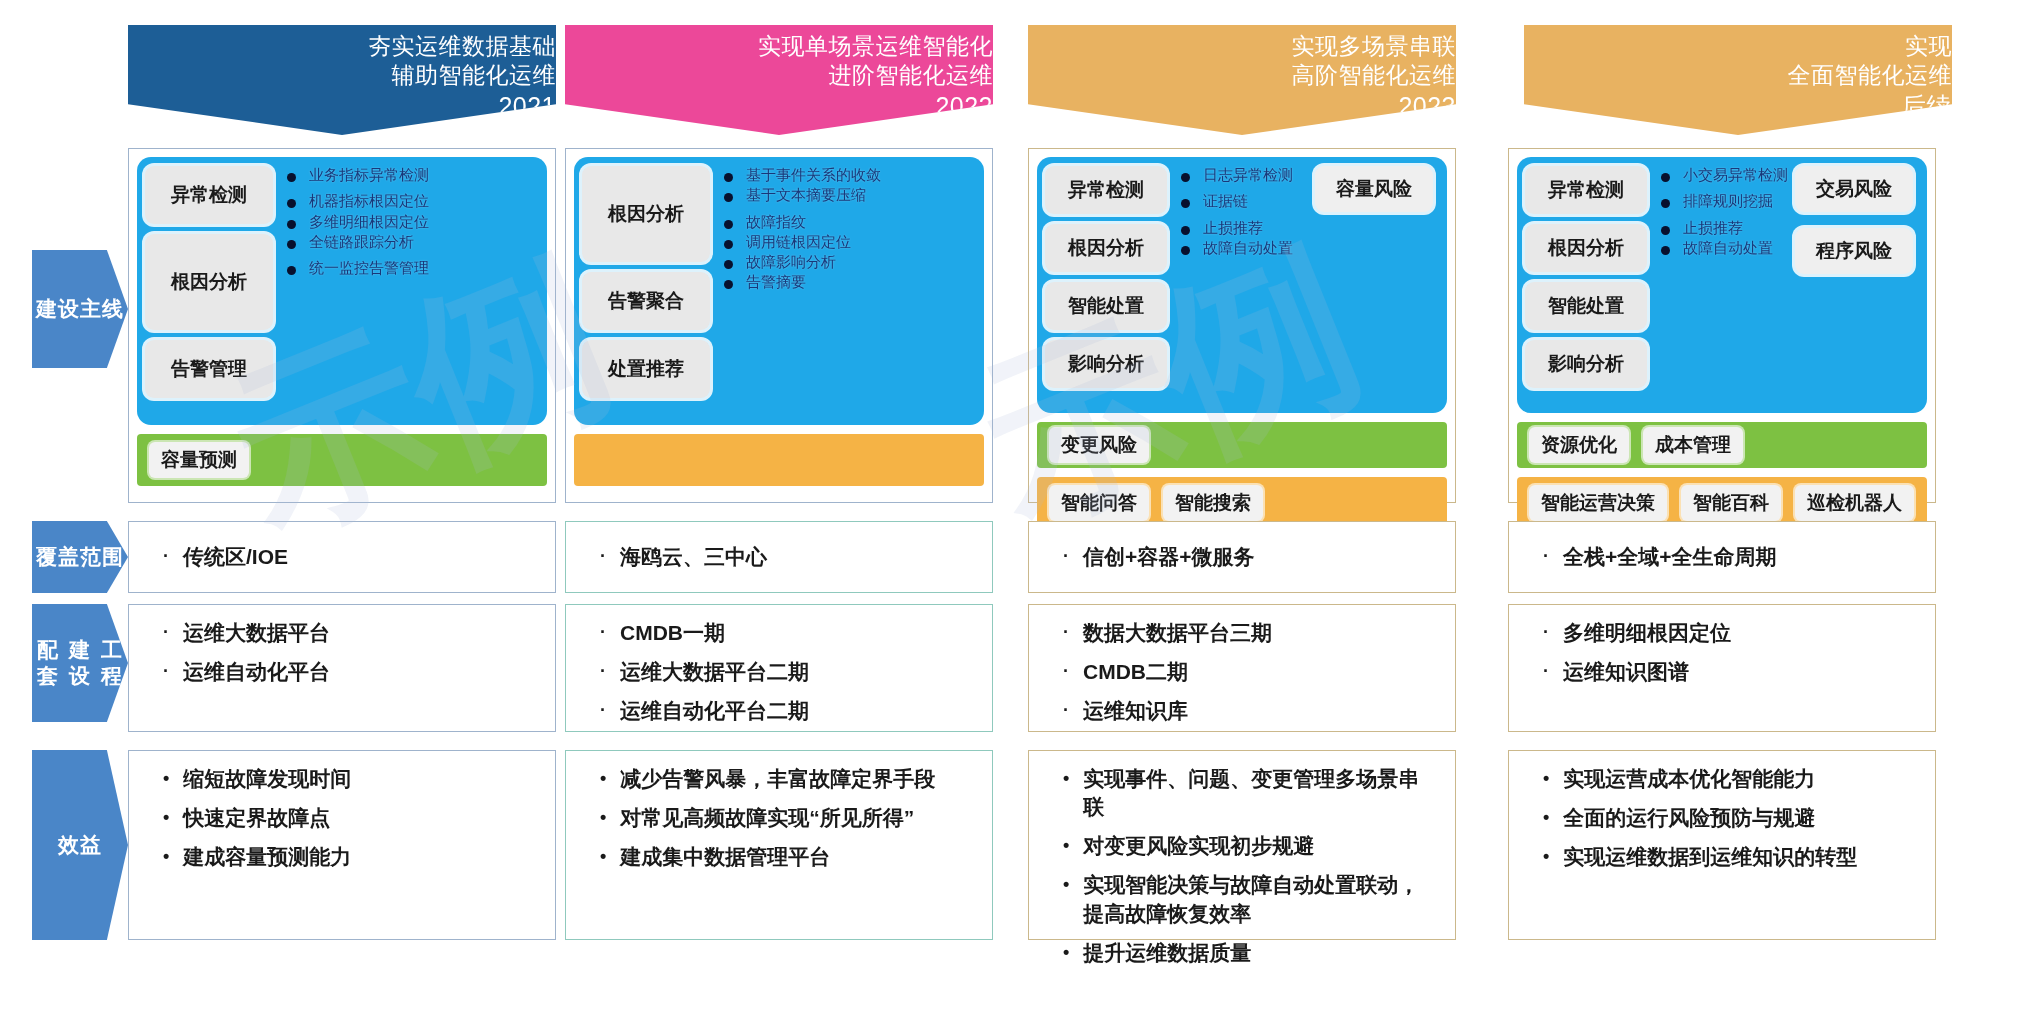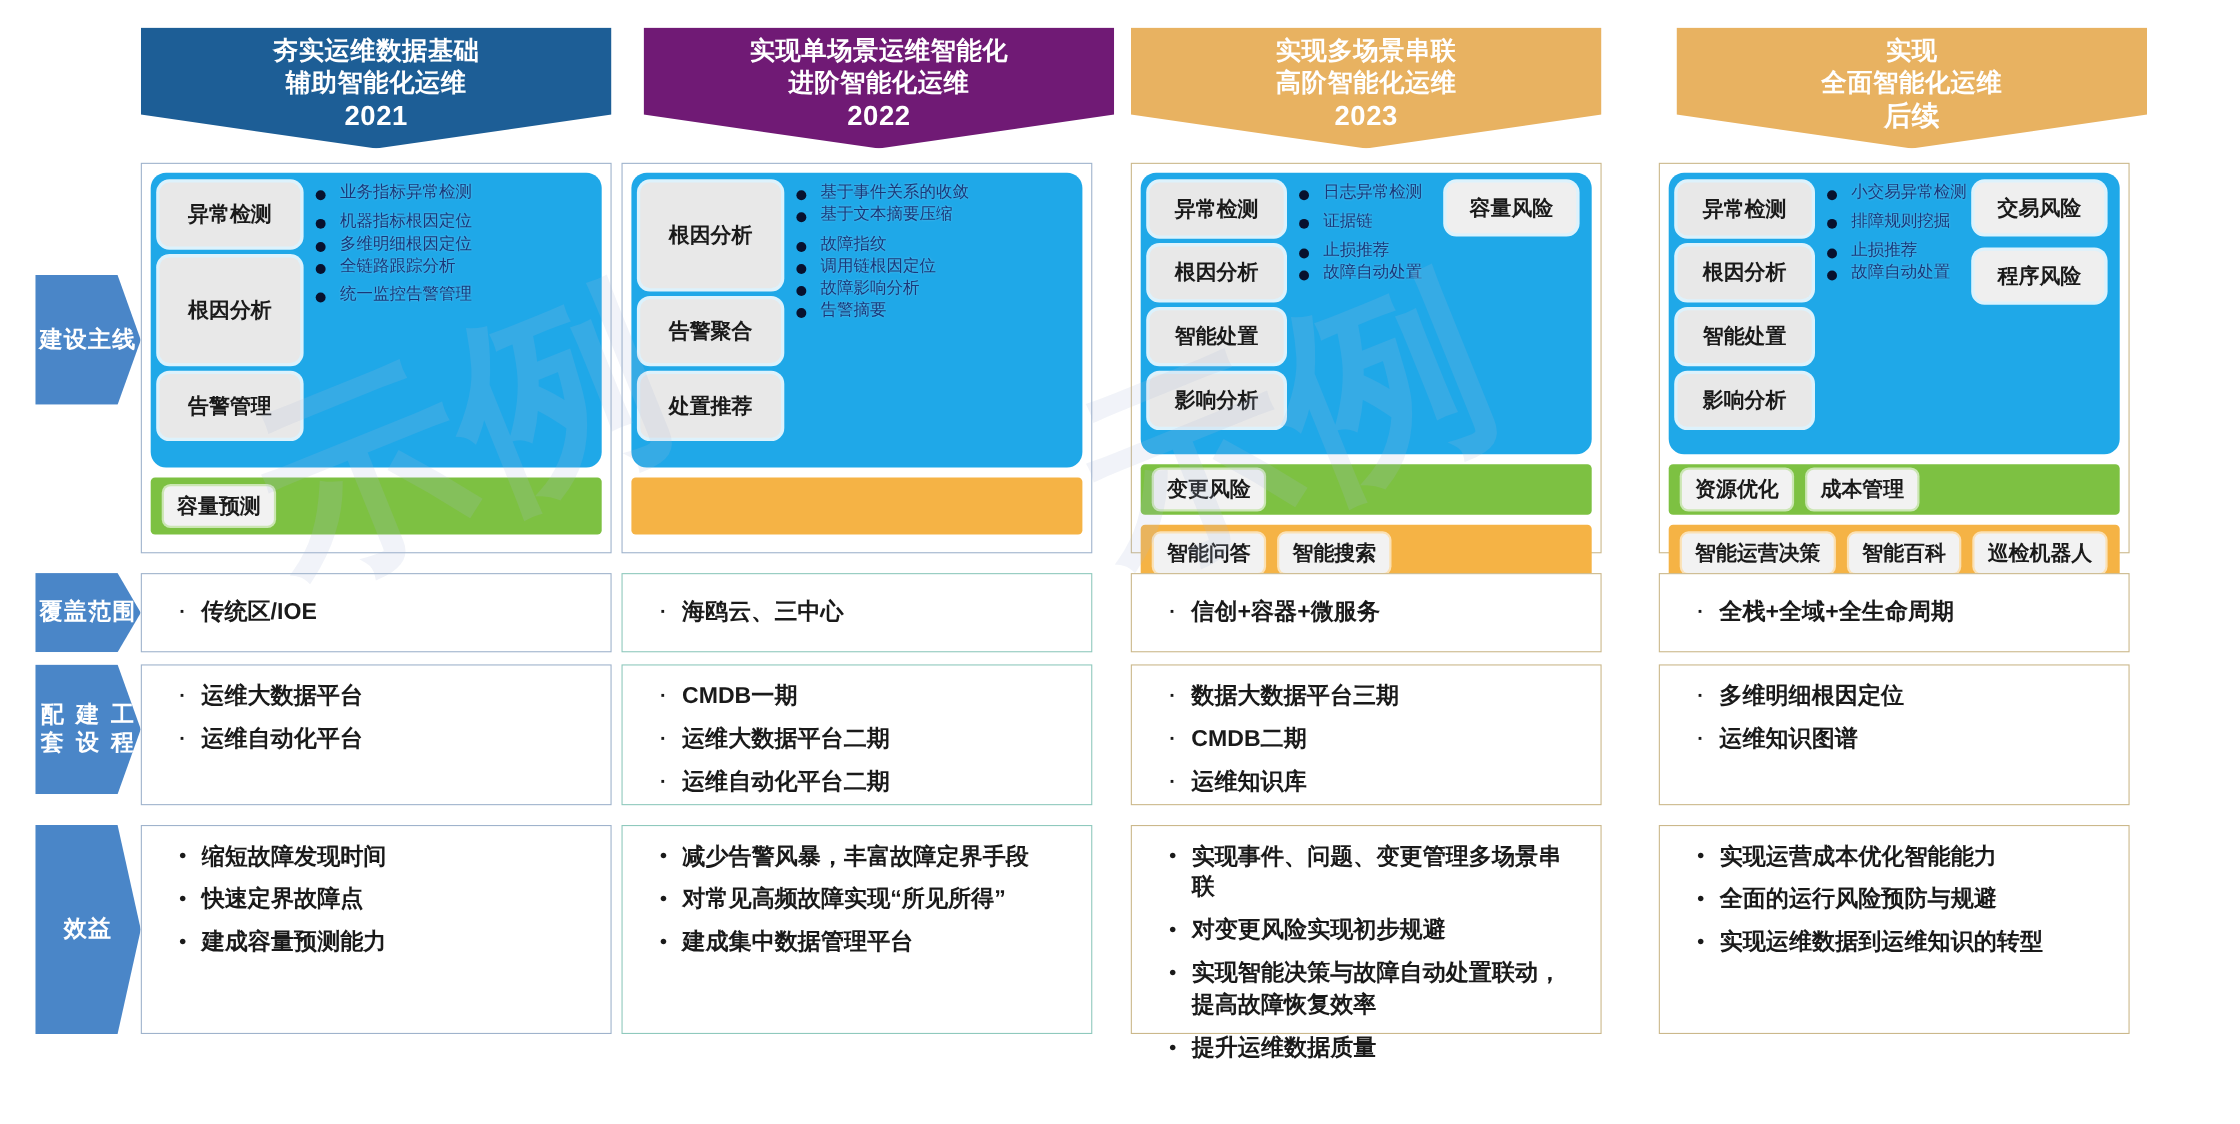--- a/index.html
+++ b/index.html
@@ -46,28 +46,28 @@
   .col.c1 { left: 0px;    }
   .col.c2 { left: 437px;  }
   .col.c3 { left: 900px;  }
   .col.c4 { left: 1380px; padding-left: 16px; }
 
   
   .banner {
     position: absolute; top: 25px; width: 100%; height: 110px;
     color: #ffffff; text-align: center;
     clip-path: polygon(0 0, 100% 0, 100% 72%, 50% 100%, 0 72%);
-    display: flex; flex-direction: column; align-items: center;
+    display: flex; flex-direction: column; align-items: flex-end;
     padding-top: 7px;
-    font-weight: bold; letter-spacing: .5px;
+    font-weight: normal; letter-spacing: .5px;
   }
   .banner .bline { font-size: 23px; line-height: 1.26; }
   .banner .byear { font-size: 25px; line-height: 1.2; margin-top: 1px; }
   .b1 { background: #1d5e96; }
-  .b2 { background: #701a75; margin-left: 20px; }
+  .b2 { background: #ec4899; }
   .b3 { background: #e8b261; }
   .b4 { background: #e8b261; }
 
   
   .mainbox {
     position: absolute; top: 148px; left: 0; width: 100%; height: 355px;
     background: #ffffff; border: 1px solid #9fb3cc;
     padding: 8px;
   }
   .mainbox.c3b { border-color: #cbb88b; }

